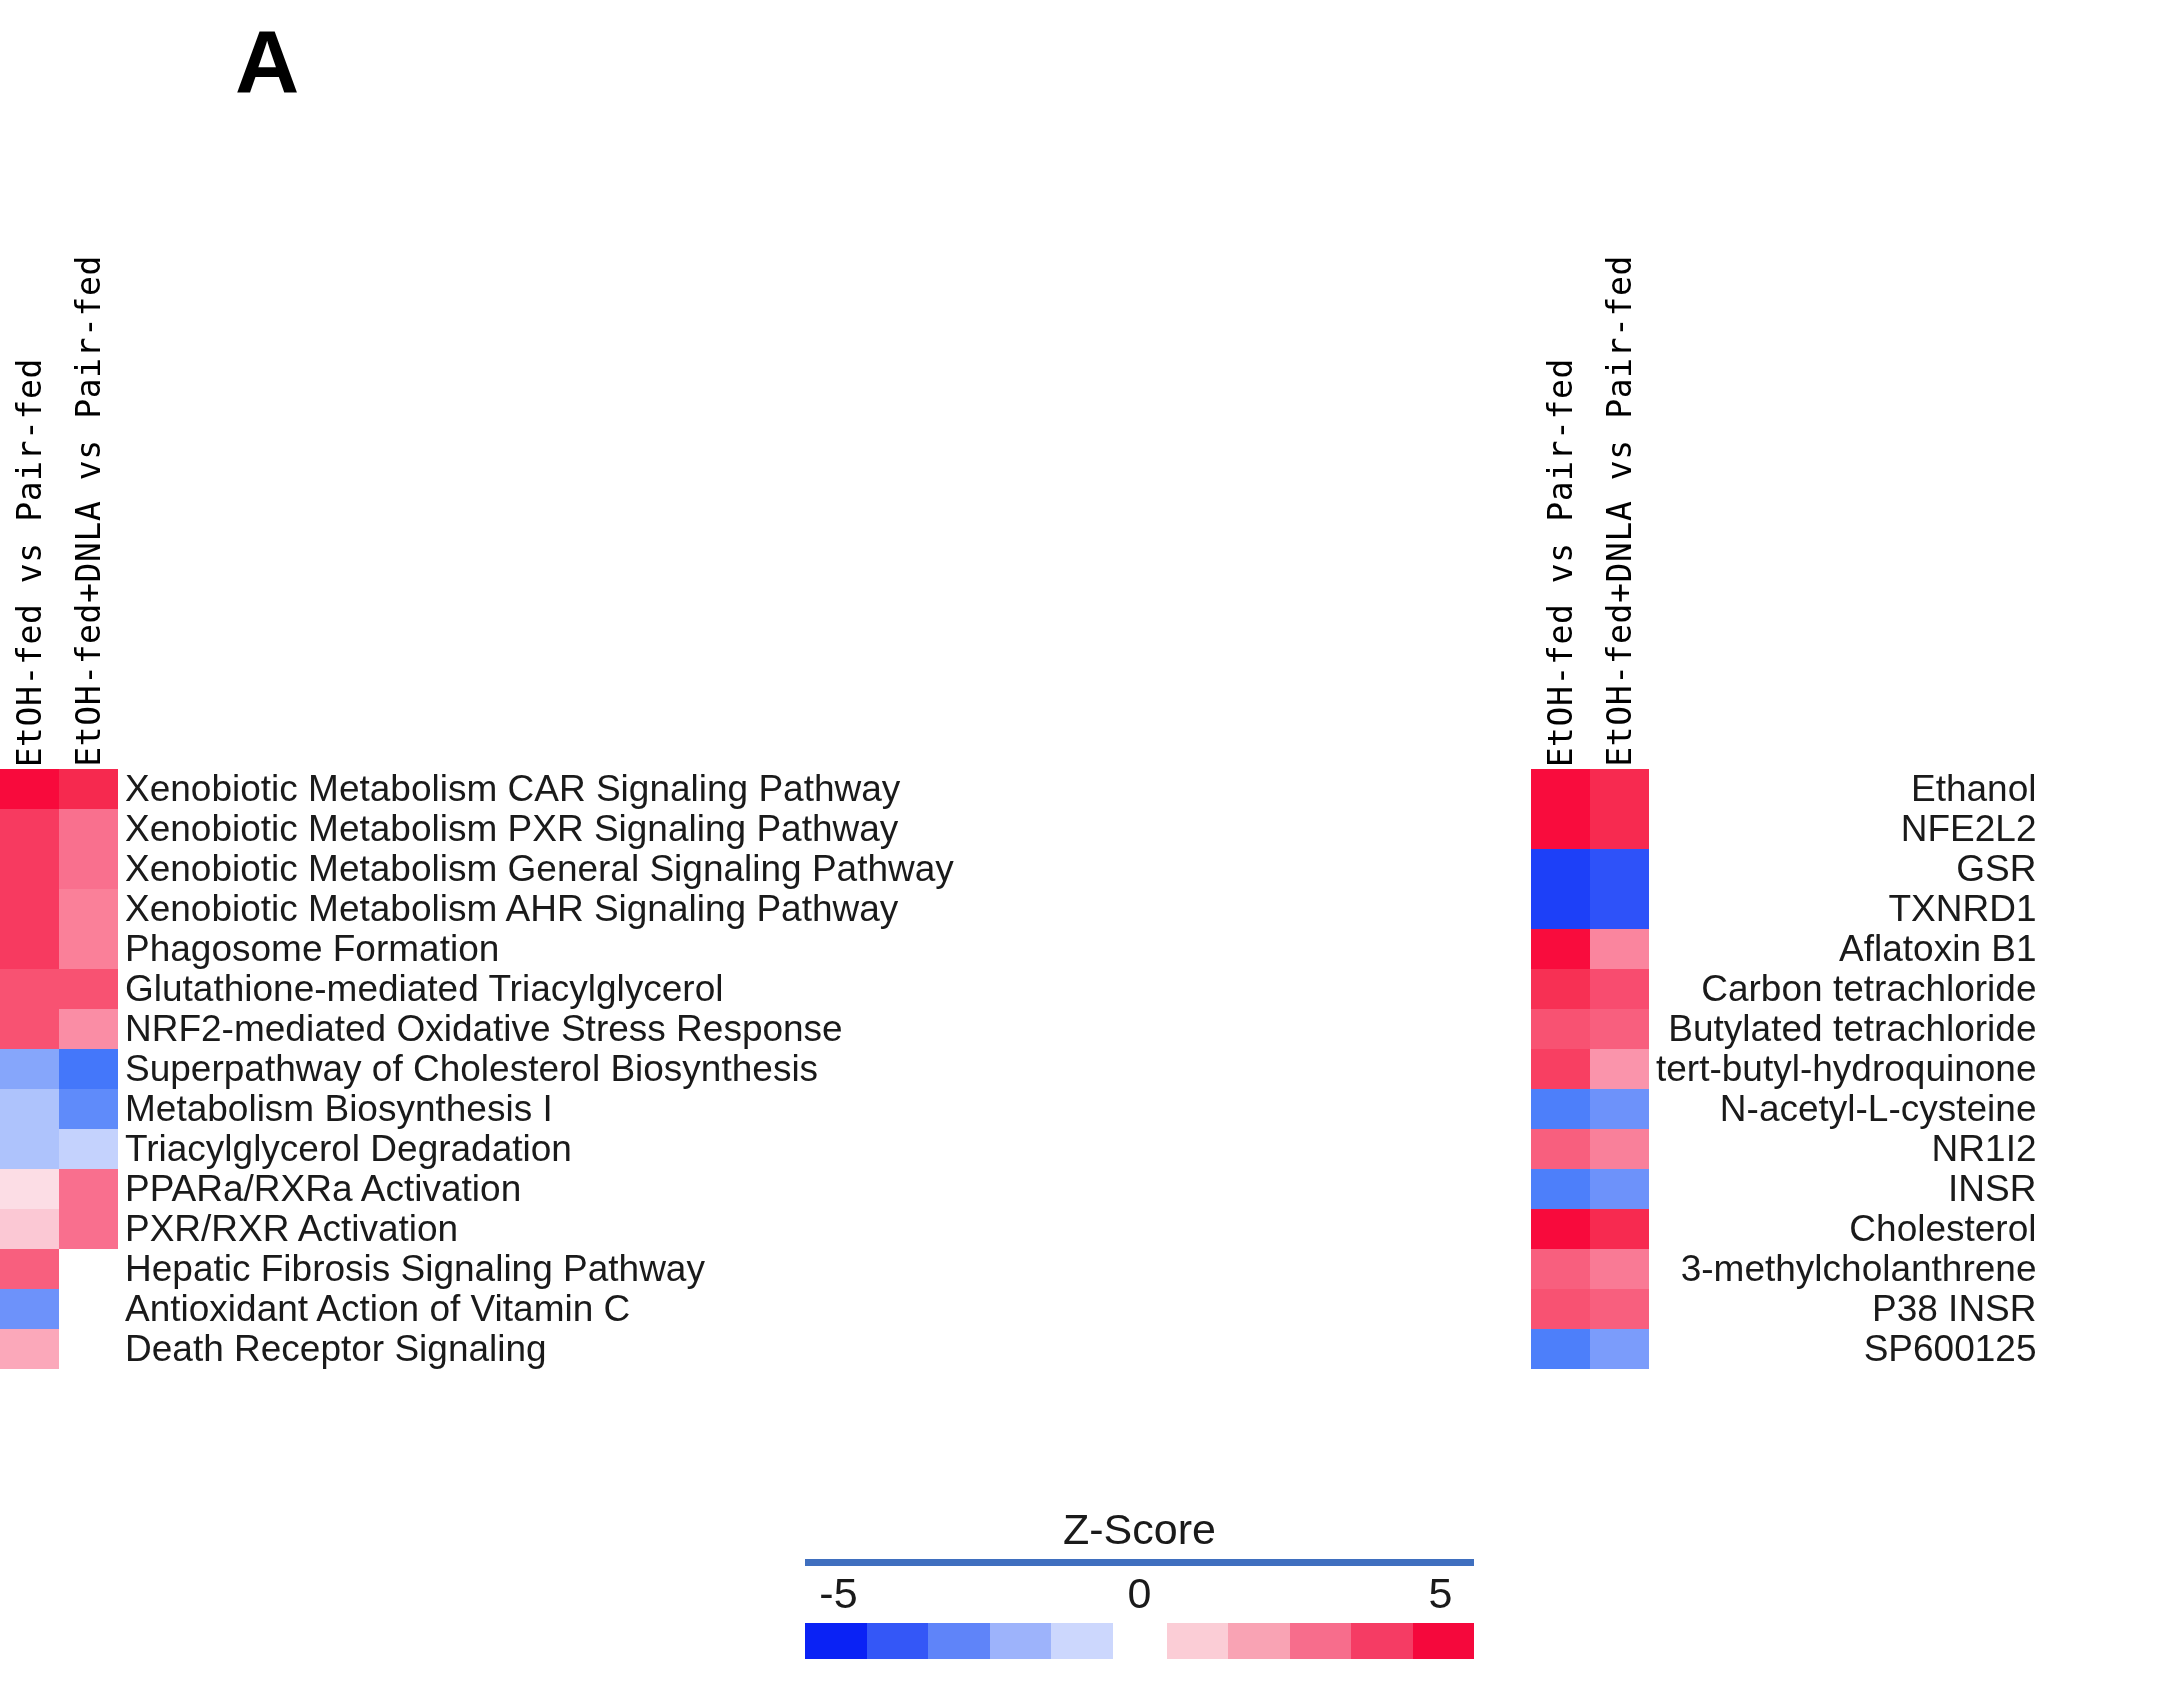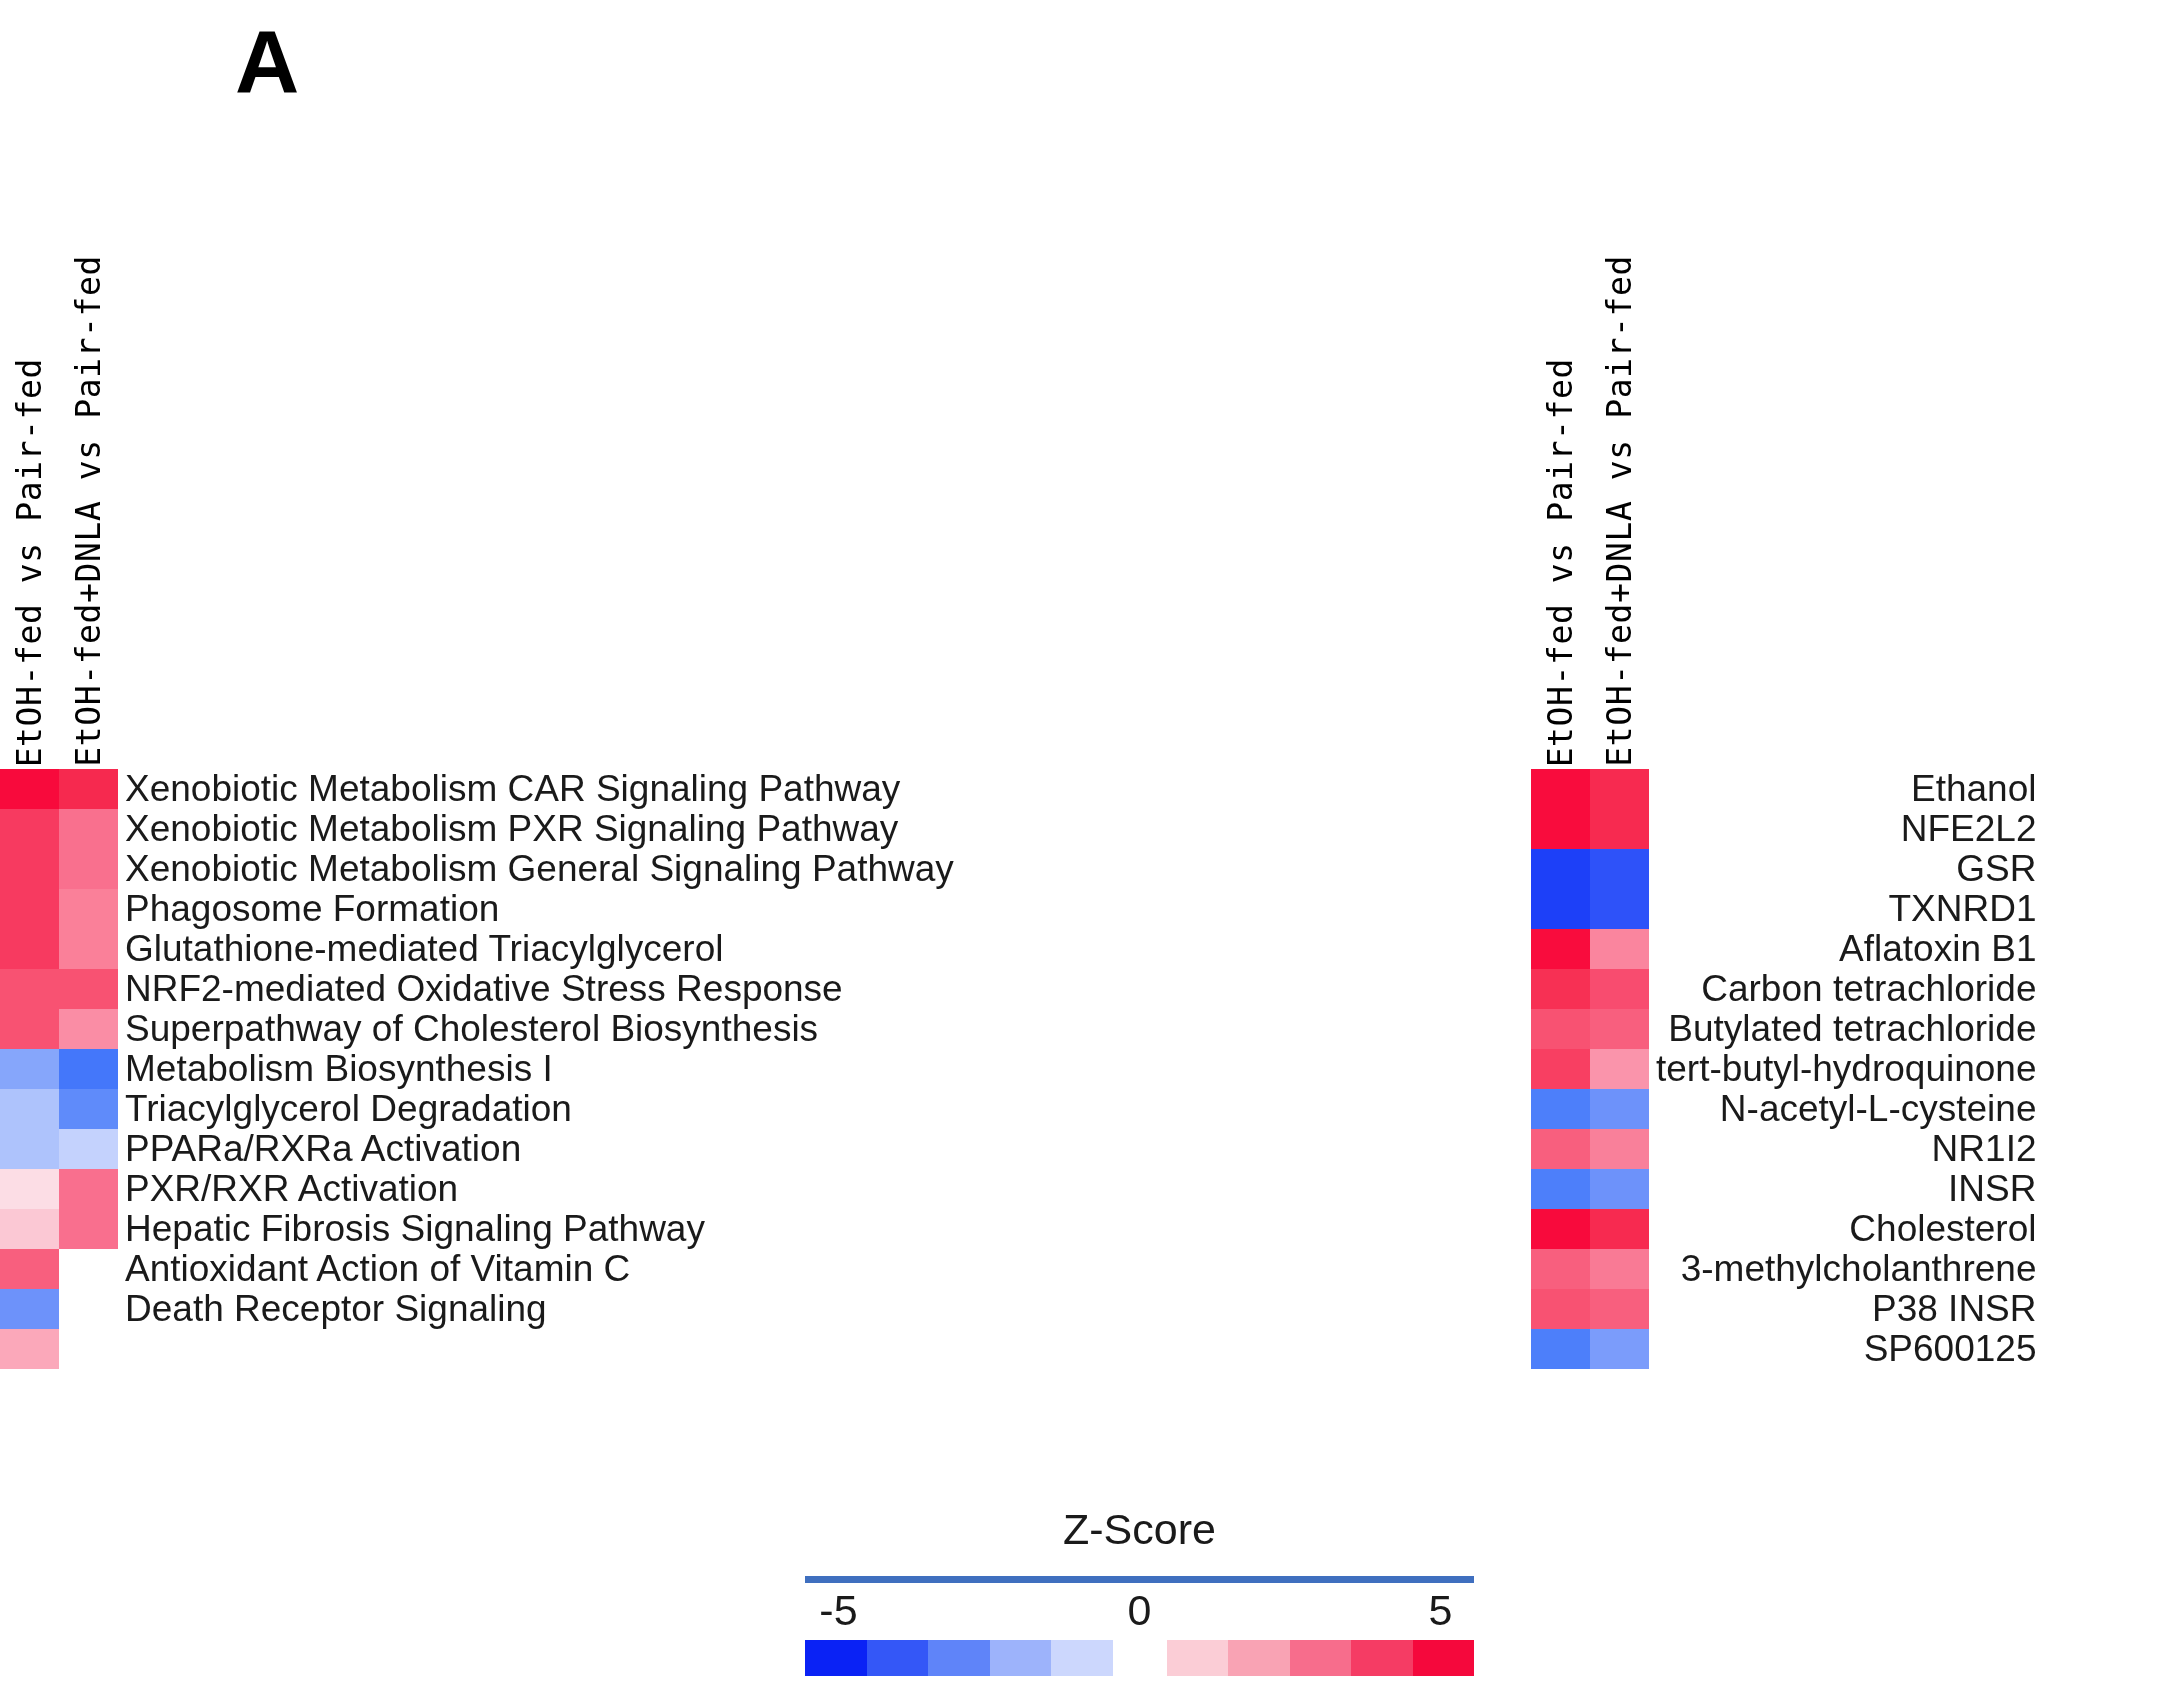--- a/index.html
+++ b/index.html
@@ -95,21 +95,21 @@
     left: 805px;
     top: 1508px;
     width: 669px;
   }
   #legend-title {
     text-align: center;
     font-family: "Liberation Sans", sans-serif;
     font-size: 43px;
     color: #1a1a1a;
     line-height: 1;
-    margin-bottom: 25px;
+    margin-bottom: 8px;
   }
   #legend-bar {
     height: 7px;
     width: 100%;
     background: #3f6fbf;
     margin-bottom: 6px;
   }
   #legend-ticks {
     position: relative;
     height: 51px;
@@ -208,20 +208,21 @@
       <div class="hm-row">
         <div class="hm-cell" style="background: rgb(251, 168, 186);"></div>
         <div class="hm-cell empty"></div>
       </div>
     </div>
 
   <div class="row-labels" id="row-labels-a" style="left:125px; top:769px;justify-content:center;">
       <div class="row-label">Xenobiotic Metabolism CAR Signaling Pathway</div>
       <div class="row-label">Xenobiotic Metabolism PXR Signaling Pathway</div>
       <div class="row-label">Xenobiotic Metabolism General Signaling Pathway</div>
+      <div class="row-label">Xenobiotic Metabolism AHR Signaling Pathway</div>
       <div class="row-label">Phagosome Formation</div>
       <div class="row-label">Glutathione-mediated Triacylglycerol</div>
       <div class="row-label">NRF2-mediated Oxidative Stress Response</div>
       <div class="row-label">Superpathway of Cholesterol Biosynthesis</div>
       <div class="row-label">Metabolism Biosynthesis I</div>
       <div class="row-label">Triacylglycerol Degradation</div>
       <div class="row-label">PPARa/RXRa Activation</div>
       <div class="row-label">PXR/RXR Activation</div>
       <div class="row-label">Hepatic Fibrosis Signaling Pathway</div>
       <div class="row-label">Antioxidant Action of Vitamin C</div>

